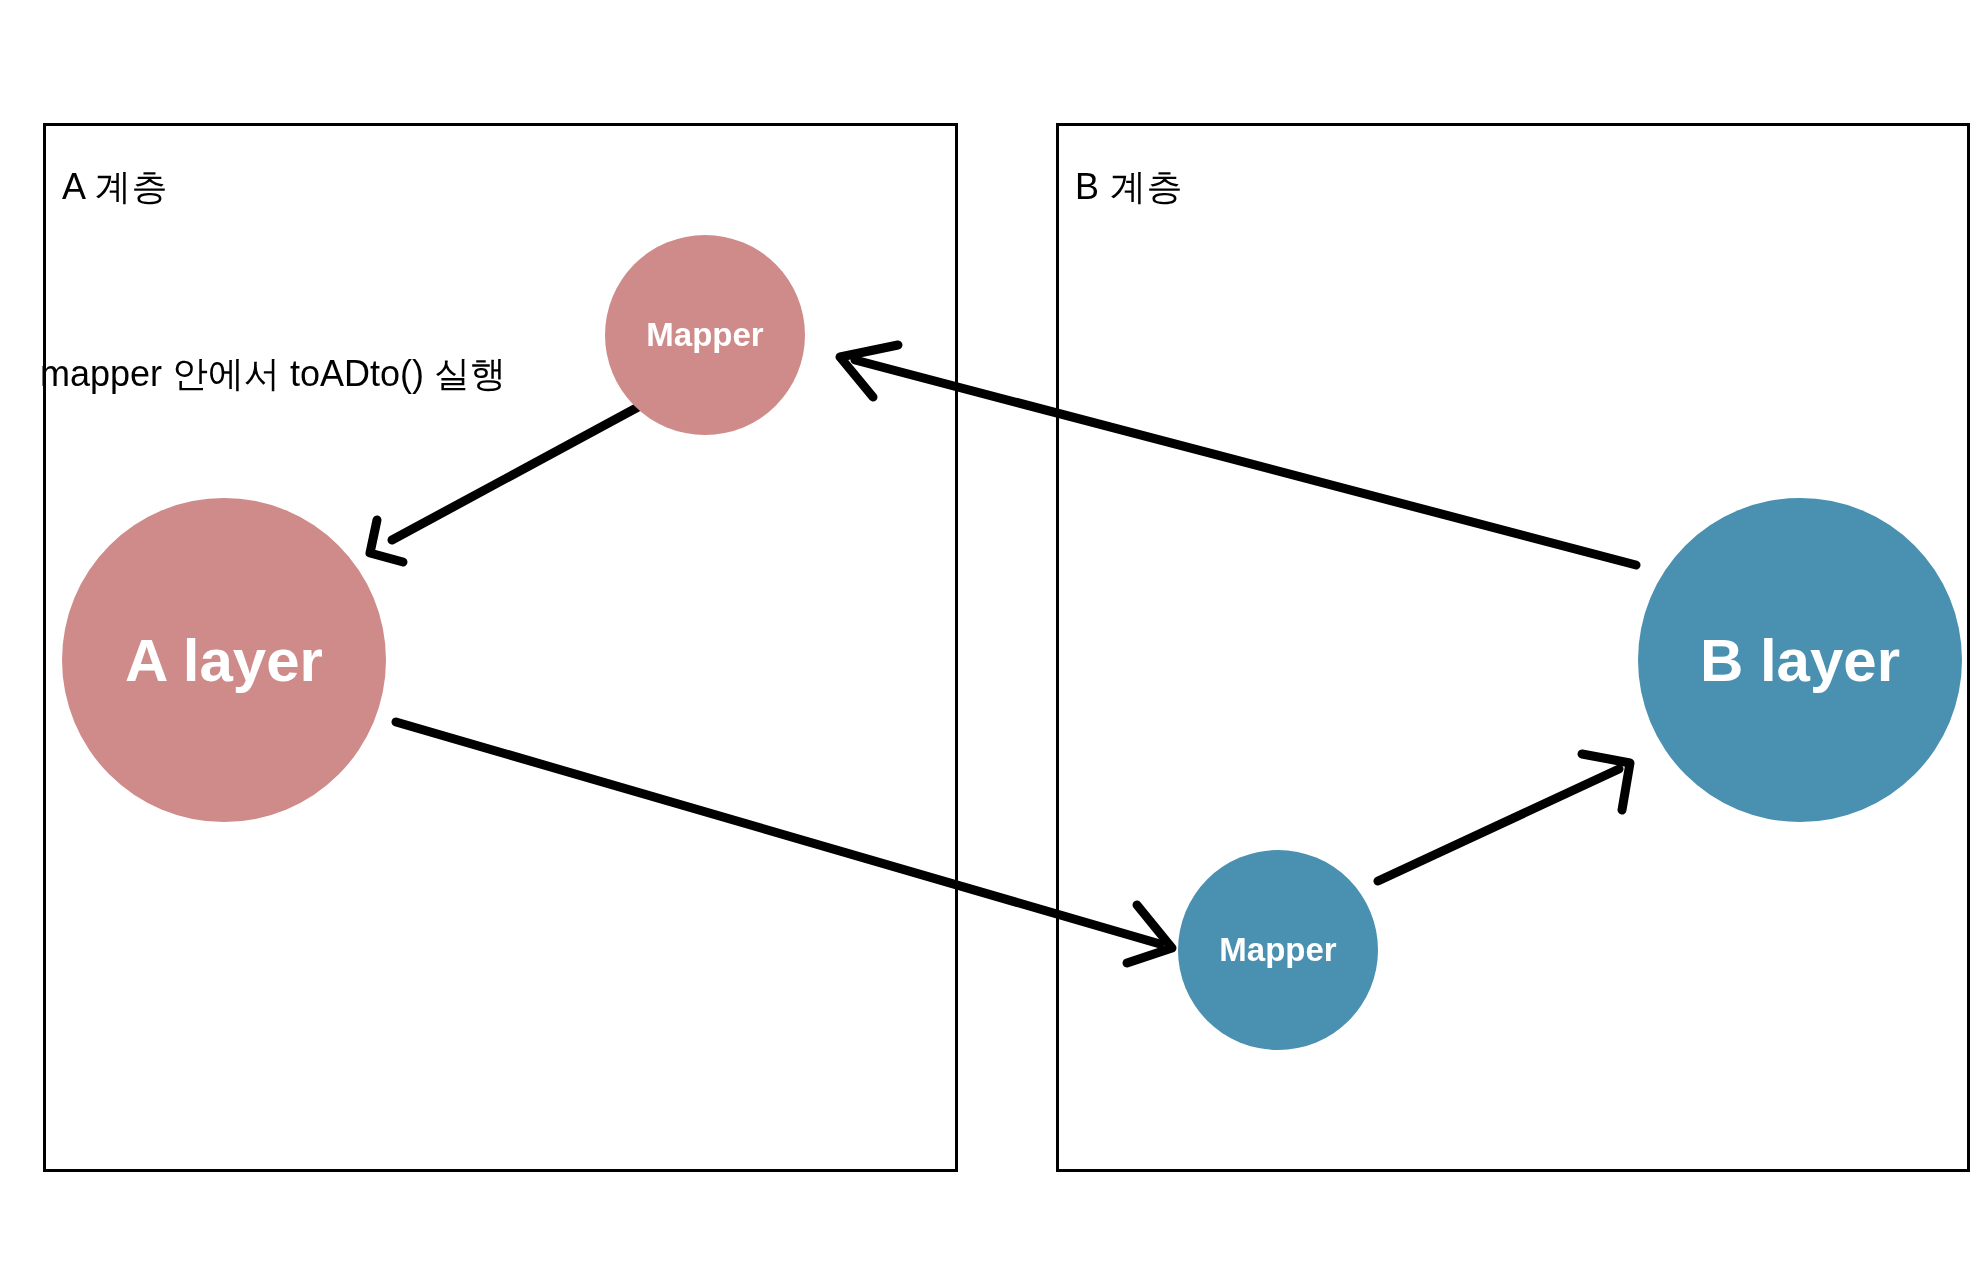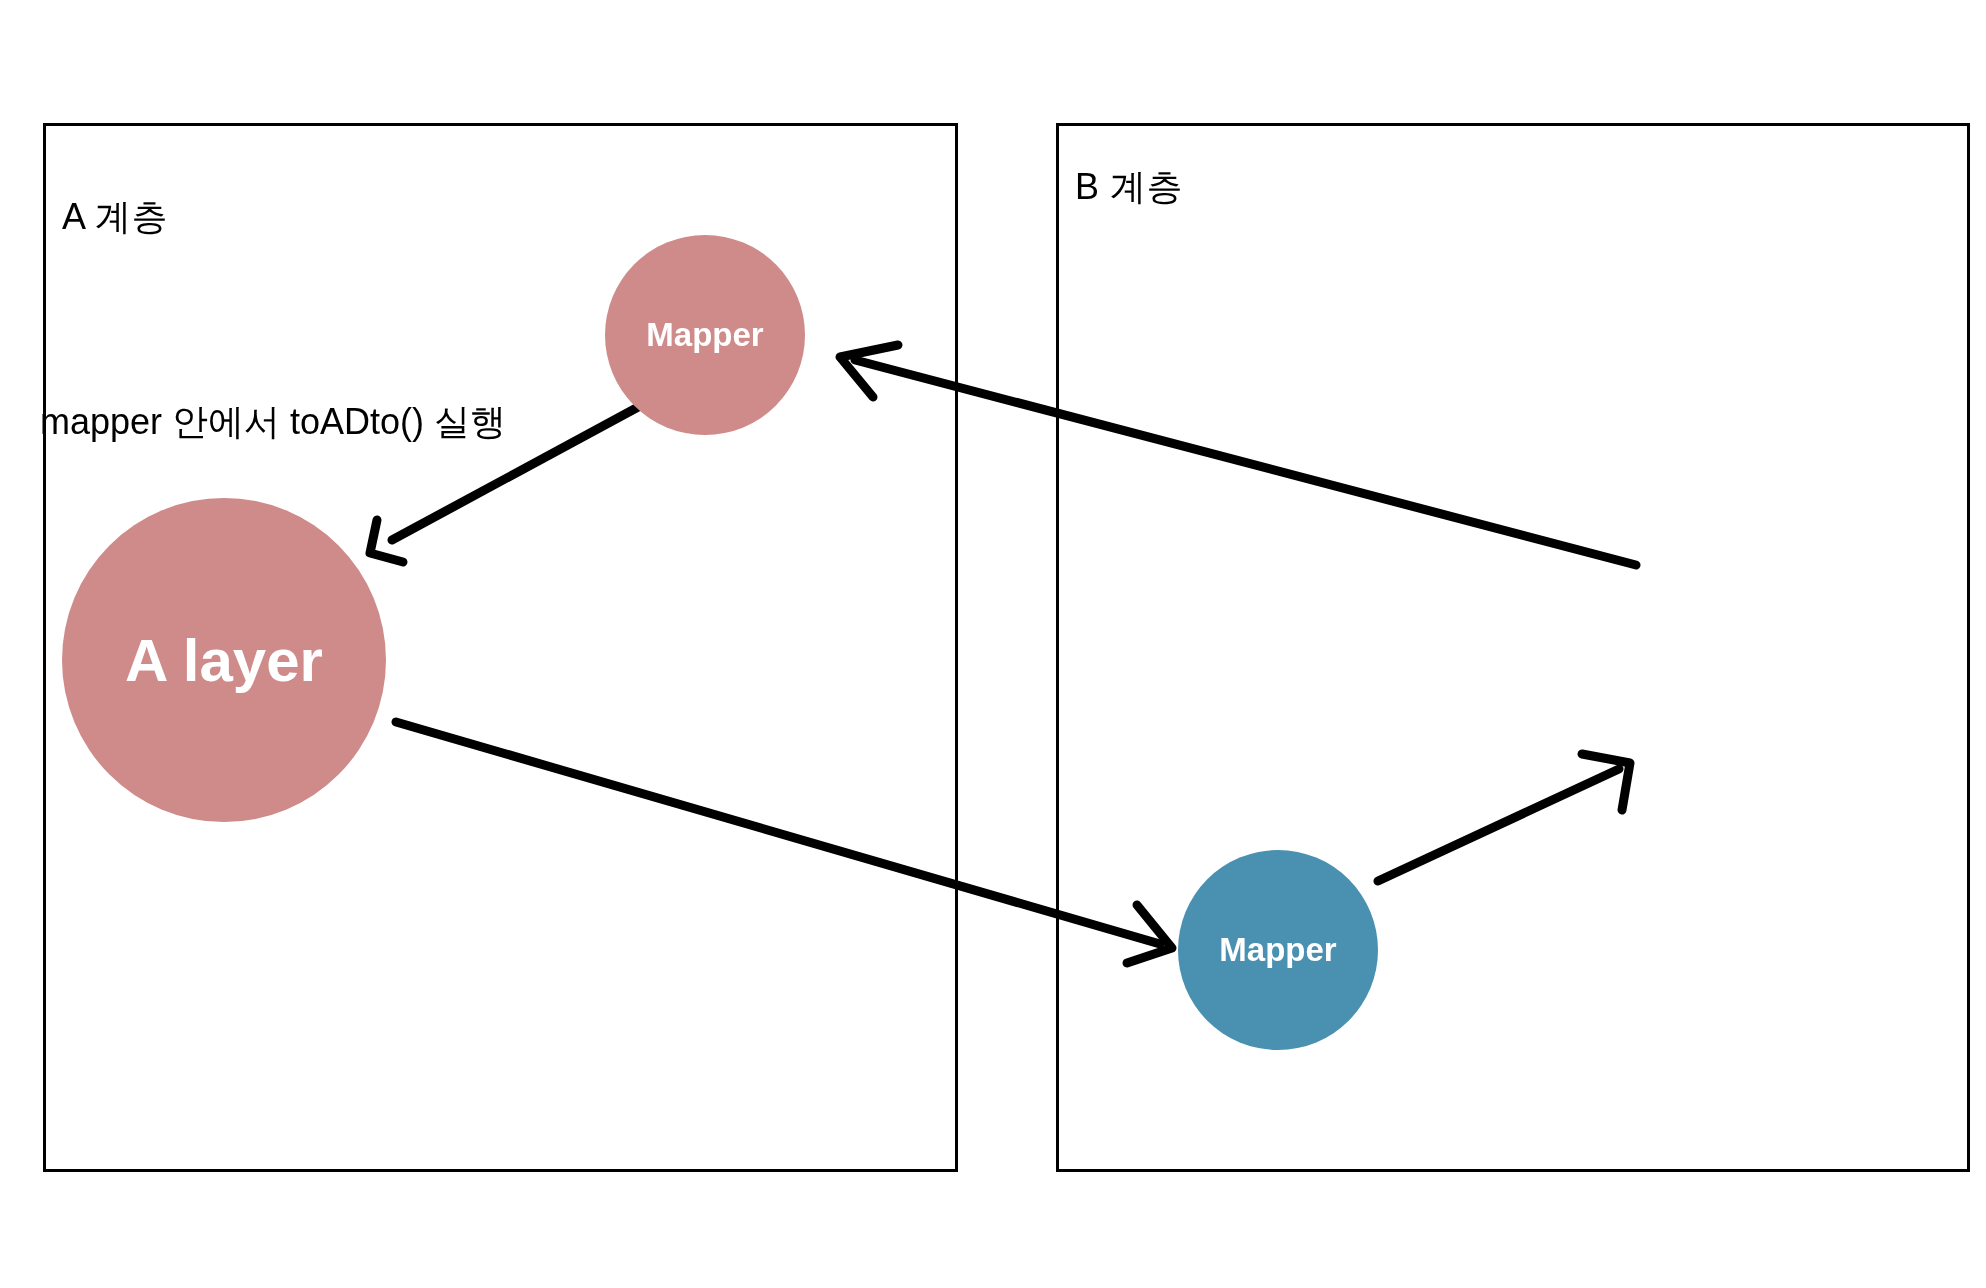--- a/index.html
+++ b/index.html
@@ -31,21 +31,21 @@
   #panel-a { left: 43px;   top: 123px; width: 915px; height: 1049px; }
   #panel-b { left: 1056px; top: 123px; width: 914px; height: 1049px; }
 
   .panel-title {
     position: absolute;
     font-size: 36px;
     color: #000000;
     white-space: nowrap;
     letter-spacing: 0.5px;
   }
-  #panel-a-title { left: 62px;   top: 163px; margin-top: 30px; }
+  #panel-a-title { left: 62px;   top: 163px; }
   #panel-b-title { left: 1075px; top: 163px; }
 
   
   .node {
     position: absolute;
     border-radius: 50%;
     display: flex;
     align-items: center;
     justify-content: center;
     color: #ffffff;
@@ -96,21 +96,21 @@
   }
 
   
   .caption {
     position: absolute;
     font-size: 36px;
     color: #000000;
     white-space: nowrap;
     letter-spacing: 0px;
   }
-  #caption-to-adto   { left: 40px;   top: 350px; margin-top: 48px; }
+  #caption-to-adto   { left: 40px;   top: 350px; }
   #caption-b-to-a    { left: 1068px; top: 334px; }
   #caption-a-to-b    { left: 176px;  top: 876px; }
   #caption-to-bdto   { left: 1434px; top: 876px; }
 </style>
 </head>
 <body>
 
 <div id="canvas">
 
   <div class="panel" id="panel-a"></div>
@@ -143,20 +143,23 @@
   </svg>
 
   <div class="node" id="node-a-mapper">
     <span class="node-label">Mapper</span>
   </div>
 
   <div class="node" id="node-a-layer">
     <span class="node-label">A layer</span>
   </div>
 
+  <div class="node" id="node-b-layer">
+    <span class="node-label">B layer</span>
+  </div>
 
   <div class="node" id="node-b-mapper">
     <span class="node-label">Mapper</span>
   </div>
 
   <div class="caption" id="caption-to-adto">mapper 안에서 toADto() 실행</div>
 
 
 
 

